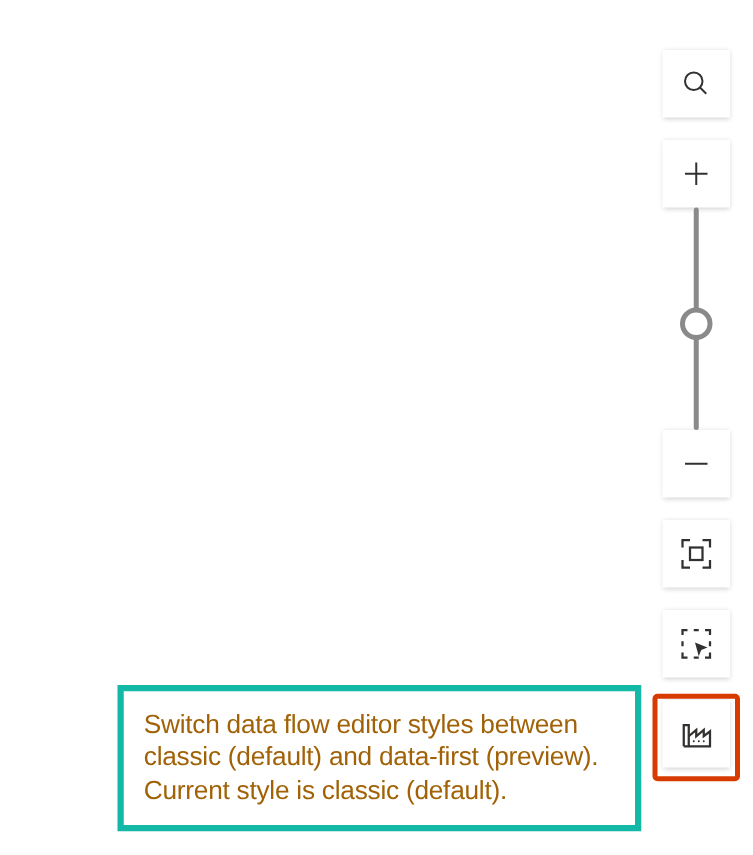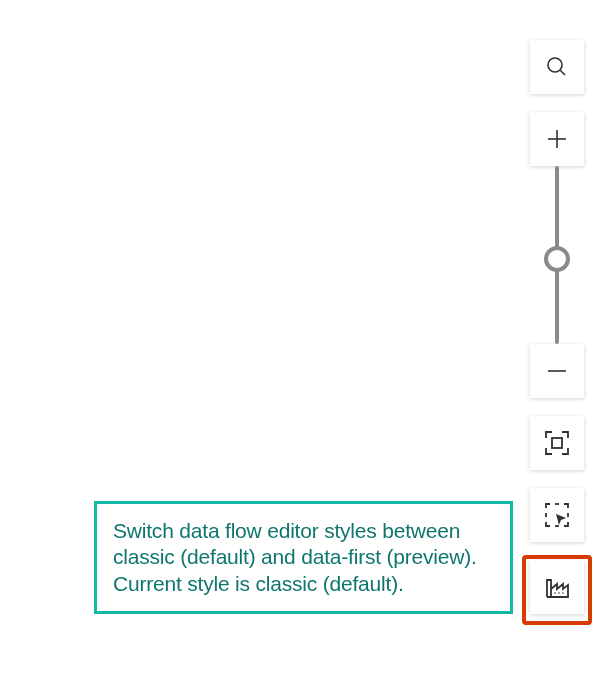--- a/index.html
+++ b/index.html
@@ -57,28 +57,28 @@
       top: 555px;
       width: 70px;
       height: 70px;
       border: 4px solid #d83b01;
       border-radius: 4px;
       pointer-events: none;
     }
     .tooltip {
       position: absolute;
       left: 94px;
-      top: 501px;
+      top: 548px;
       width: 419px;
-      border: 3px solid #14b8a6;
+      border: 5px solid #14b8a6;
       background: #ffffff;
       padding: 14px 16px;
       font-size: 21px;
       line-height: 1.25;
-      color: #0f766e;
+      color: #a16207;
       letter-spacing: -0.2px;
     }
     svg { display: block; }
   </style>
 </head>
 <body>
 
 <div class="toolbar">
 
   <div class="tool-btn search-btn" title="Search">

